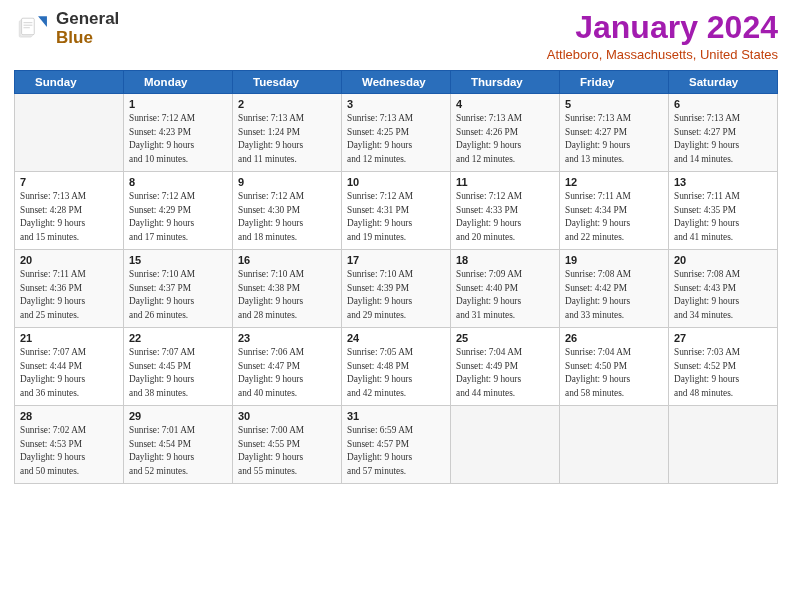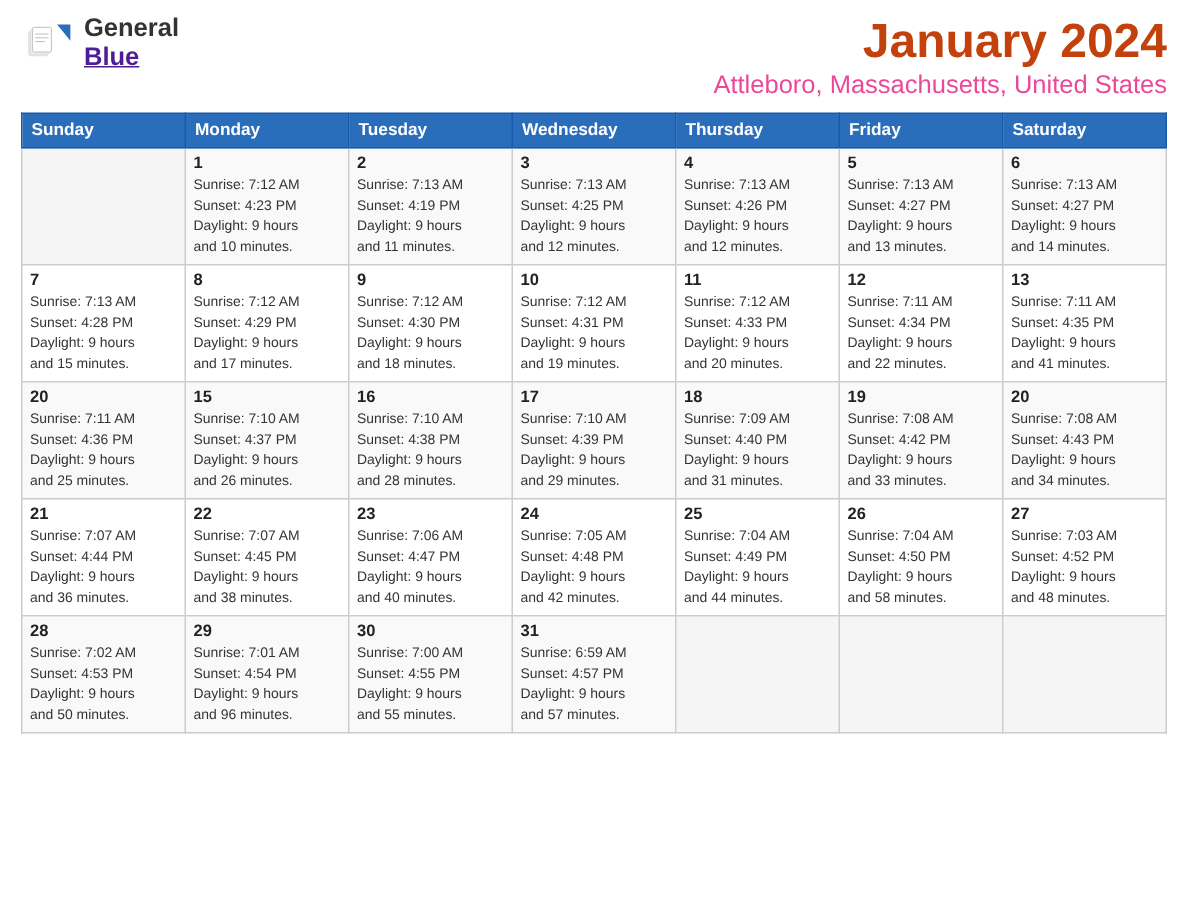--- a/index.html
+++ b/index.html
@@ -25,39 +25,39 @@
       display: flex;
       align-items: center;
       gap: 4px;
     }
     .title-area {
       text-align: right;
     }
     .month-title {
       font-size: 32px;
       font-weight: bold;
+      color: #a21caf;
+      line-height: 1.1;
+    }
+    .location {
+      font-size: 13px;
       color: #c2410c;
-      line-height: 1.1;
-    }
-    .location {
-      font-size: 17px;
-      color: #ec4899;
       margin-top: 2px;
     }
     table {
       width: 100%;
       border-collapse: collapse;
       table-layout: fixed;
     }
     thead tr th {
       background-color: #2a6ebb;
       color: #fff;
       font-size: 11.5px;
       font-weight: bold;
-      padding: 5px 6px;
+      padding: 5px 20px;
       text-align: left;
       border: 1px solid #1a5aaa;
     }
     tbody tr td {
       border: 1px solid #ccc;
       vertical-align: top;
       padding: 4px 5px;
       font-size: 9.5px;
       color: #222;
       height: 78px;
@@ -69,20 +69,21 @@
     .day-num {
       font-weight: bold;
       font-size: 11px;
       display: block;
       margin-bottom: 2px;
     }
     .day-info {
       line-height: 1.45;
       font-size: 9.3px;
       color: #333;
+      font-family: Liberation Serif, serif;
     }
     .empty-cell {
       background: #f5f5f5 !important;
     }
     .logo-svg {
       width: 38px;
       height: 38px;
     }
   </style>
 </head>
@@ -101,21 +102,21 @@
         <line x1="15" y1="19" x2="29" y2="19" stroke="#bbb" stroke-width="1"></line>
         <line x1="15" y1="23" x2="25" y2="23" stroke="#bbb" stroke-width="1"></line>
 
         <polygon points="38,5 52,5 52,22" fill="#2a6ebb"></polygon>
       </svg>
       <div>
         <div style="font-size:17px;font-weight:bold;line-height:1.1;">
           <span style="color:#333;">General</span>
         </div>
         <div style="font-size:17px;font-weight:bold;line-height:1.1;">
-          <span style="color:#4c1d95;text-decoration:underline;">Blue</span>
+          <span style="color:#a16207;">Blue</span>
         </div>
       </div>
     </div>
     <div class="title-area">
       <div class="month-title">January 2024</div>
       <div class="location">Attleboro, Massachusetts, United States</div>
     </div>
   </div>
 
   <table>
@@ -139,21 +140,21 @@
               <div>Sunrise: 7:12 AM</div>
               <div>Sunset: 4:23 PM</div>
               <div>Daylight: 9 hours</div>
               <div>and 10 minutes.</div>
             </div>
           </td>
           <td>
             <span class="day-num">2</span>
             <div class="day-info">
               <div>Sunrise: 7:13 AM</div>
-              <div>Sunset: 4:19 PM</div>
+              <div>Sunset: 1:24 PM</div>
               <div>Daylight: 9 hours</div>
               <div>and 11 minutes.</div>
             </div>
           </td>
           <td>
             <span class="day-num">3</span>
             <div class="day-info">
               <div>Sunrise: 7:13 AM</div>
               <div>Sunset: 4:25 PM</div>
               <div>Daylight: 9 hours</div>
@@ -392,21 +393,21 @@
               <div>Daylight: 9 hours</div>
               <div>and 50 minutes.</div>
             </div>
           </td>
           <td>
             <span class="day-num">29</span>
             <div class="day-info">
               <div>Sunrise: 7:01 AM</div>
               <div>Sunset: 4:54 PM</div>
               <div>Daylight: 9 hours</div>
-              <div>and 96 minutes.</div>
+              <div>and 52 minutes.</div>
             </div>
           </td>
           <td>
             <span class="day-num">30</span>
             <div class="day-info">
               <div>Sunrise: 7:00 AM</div>
               <div>Sunset: 4:55 PM</div>
               <div>Daylight: 9 hours</div>
               <div>and 55 minutes.</div>
             </div>

